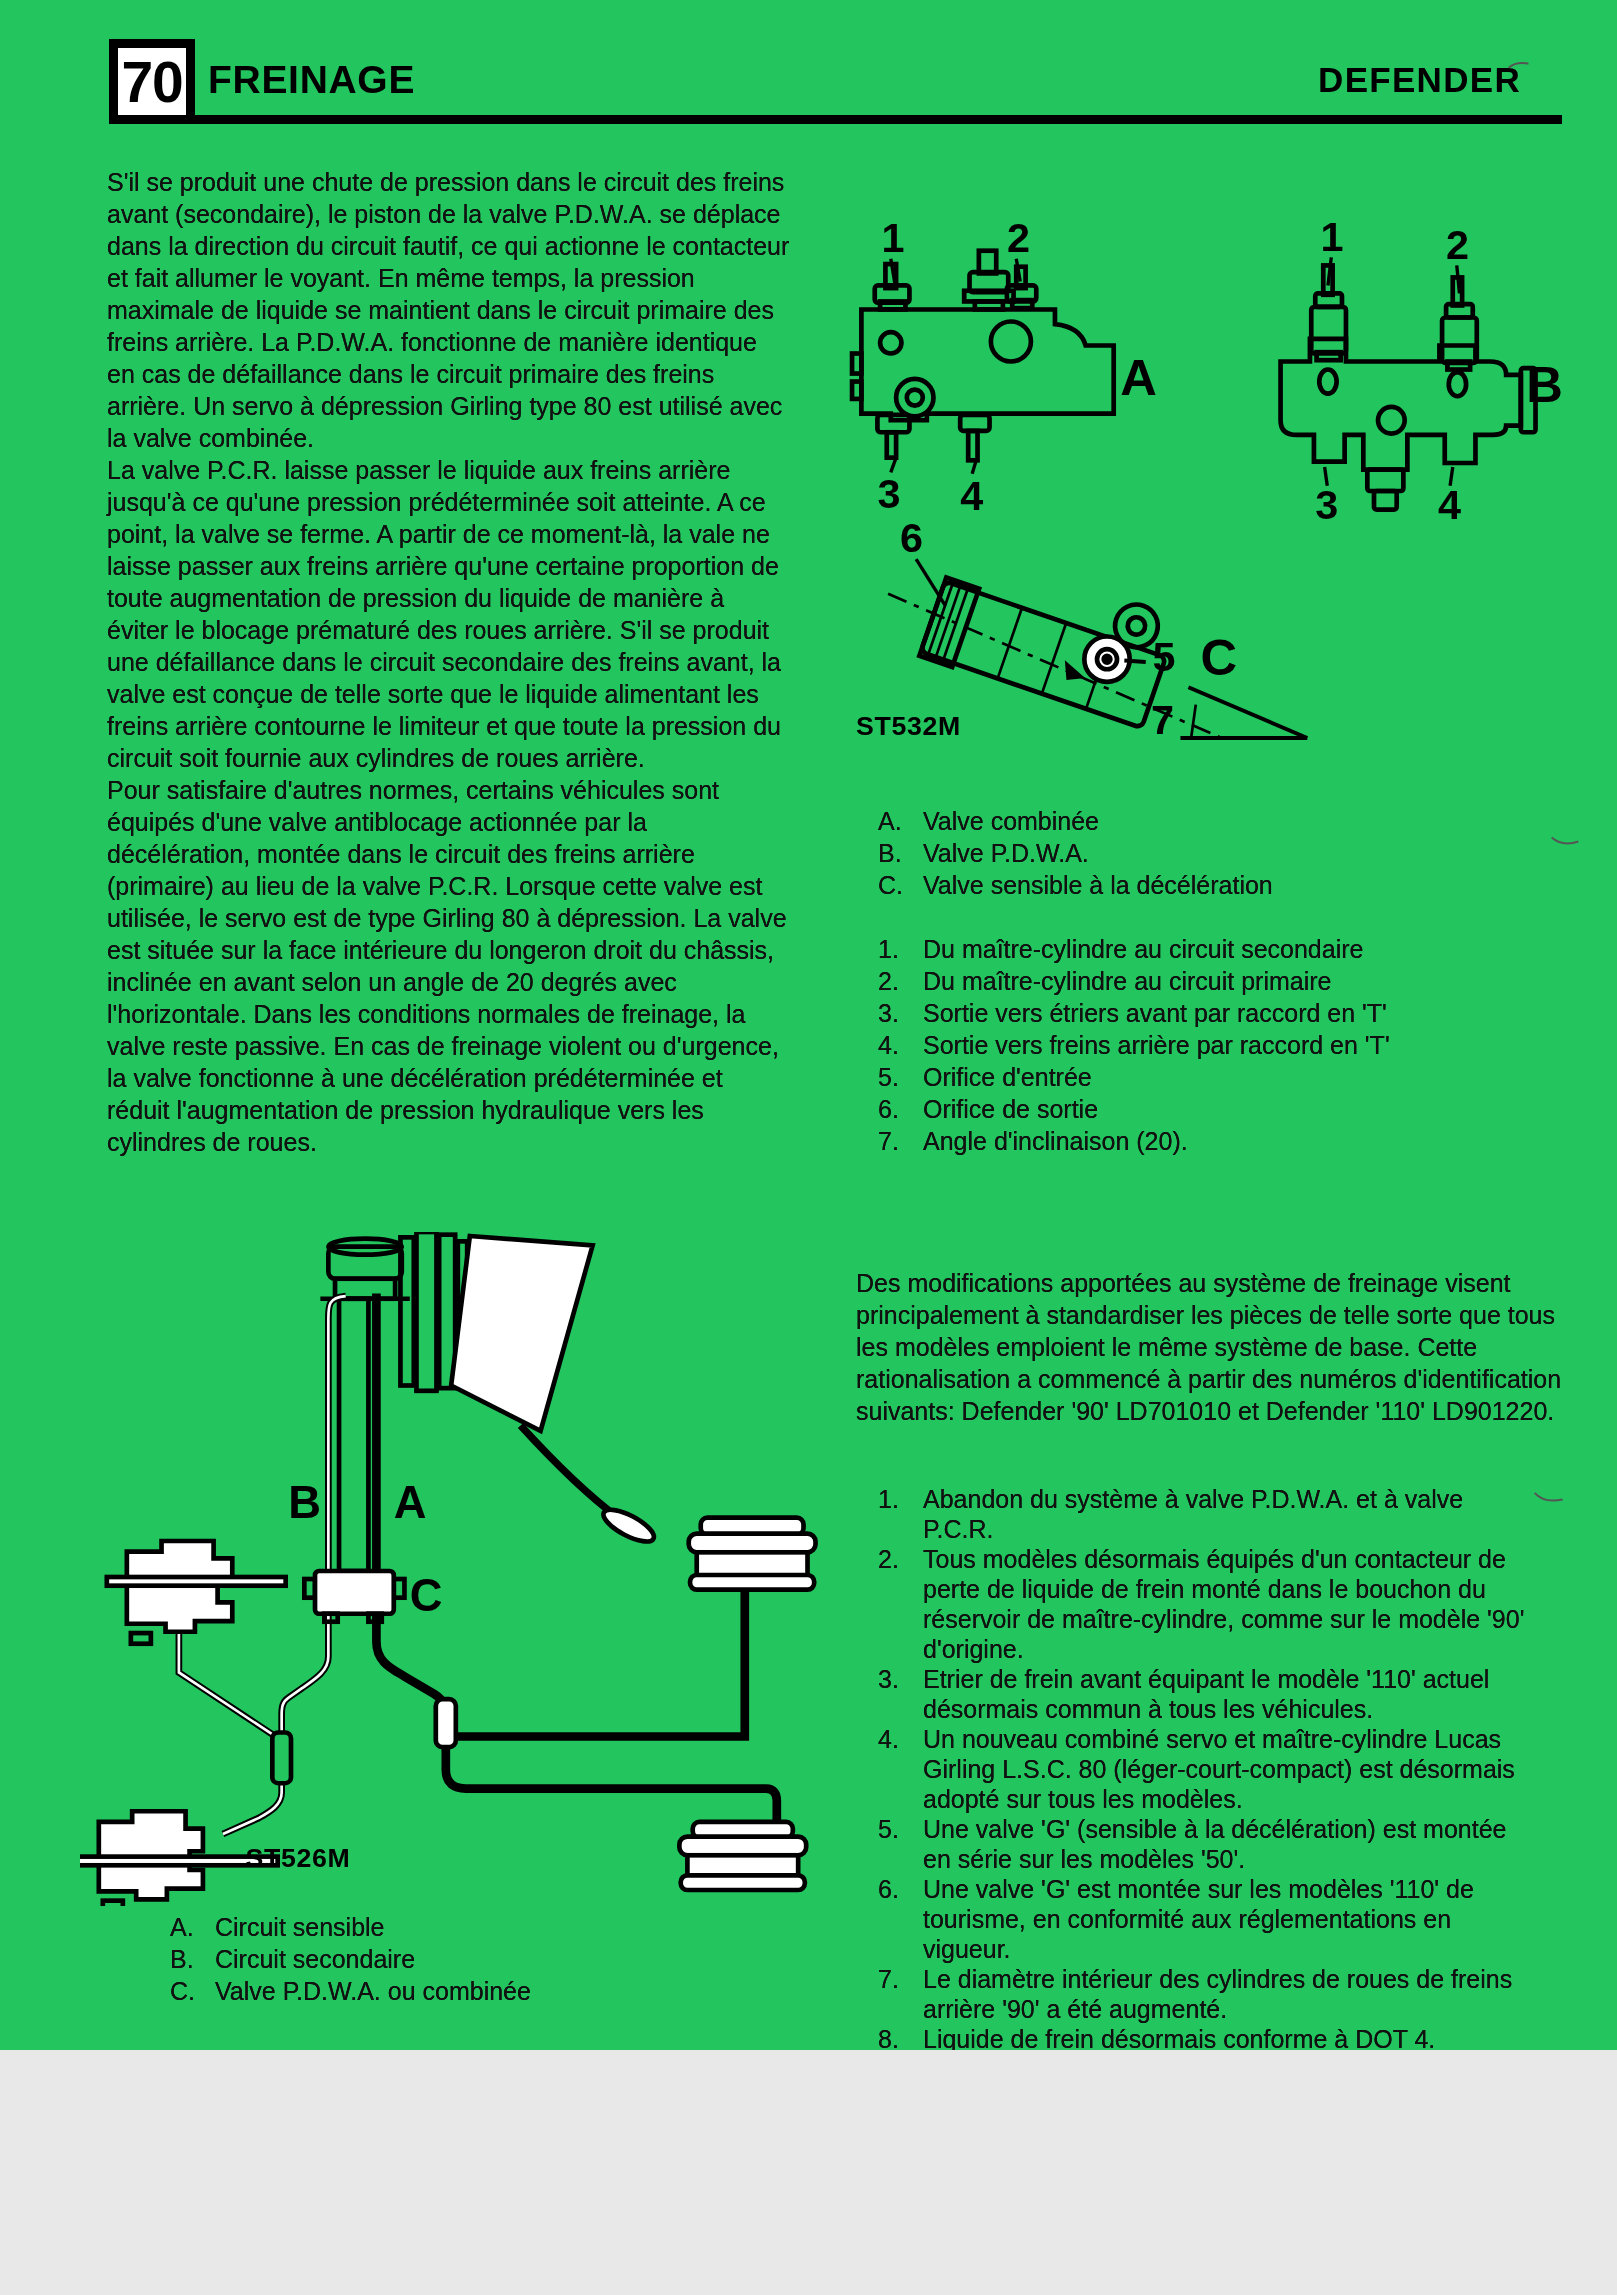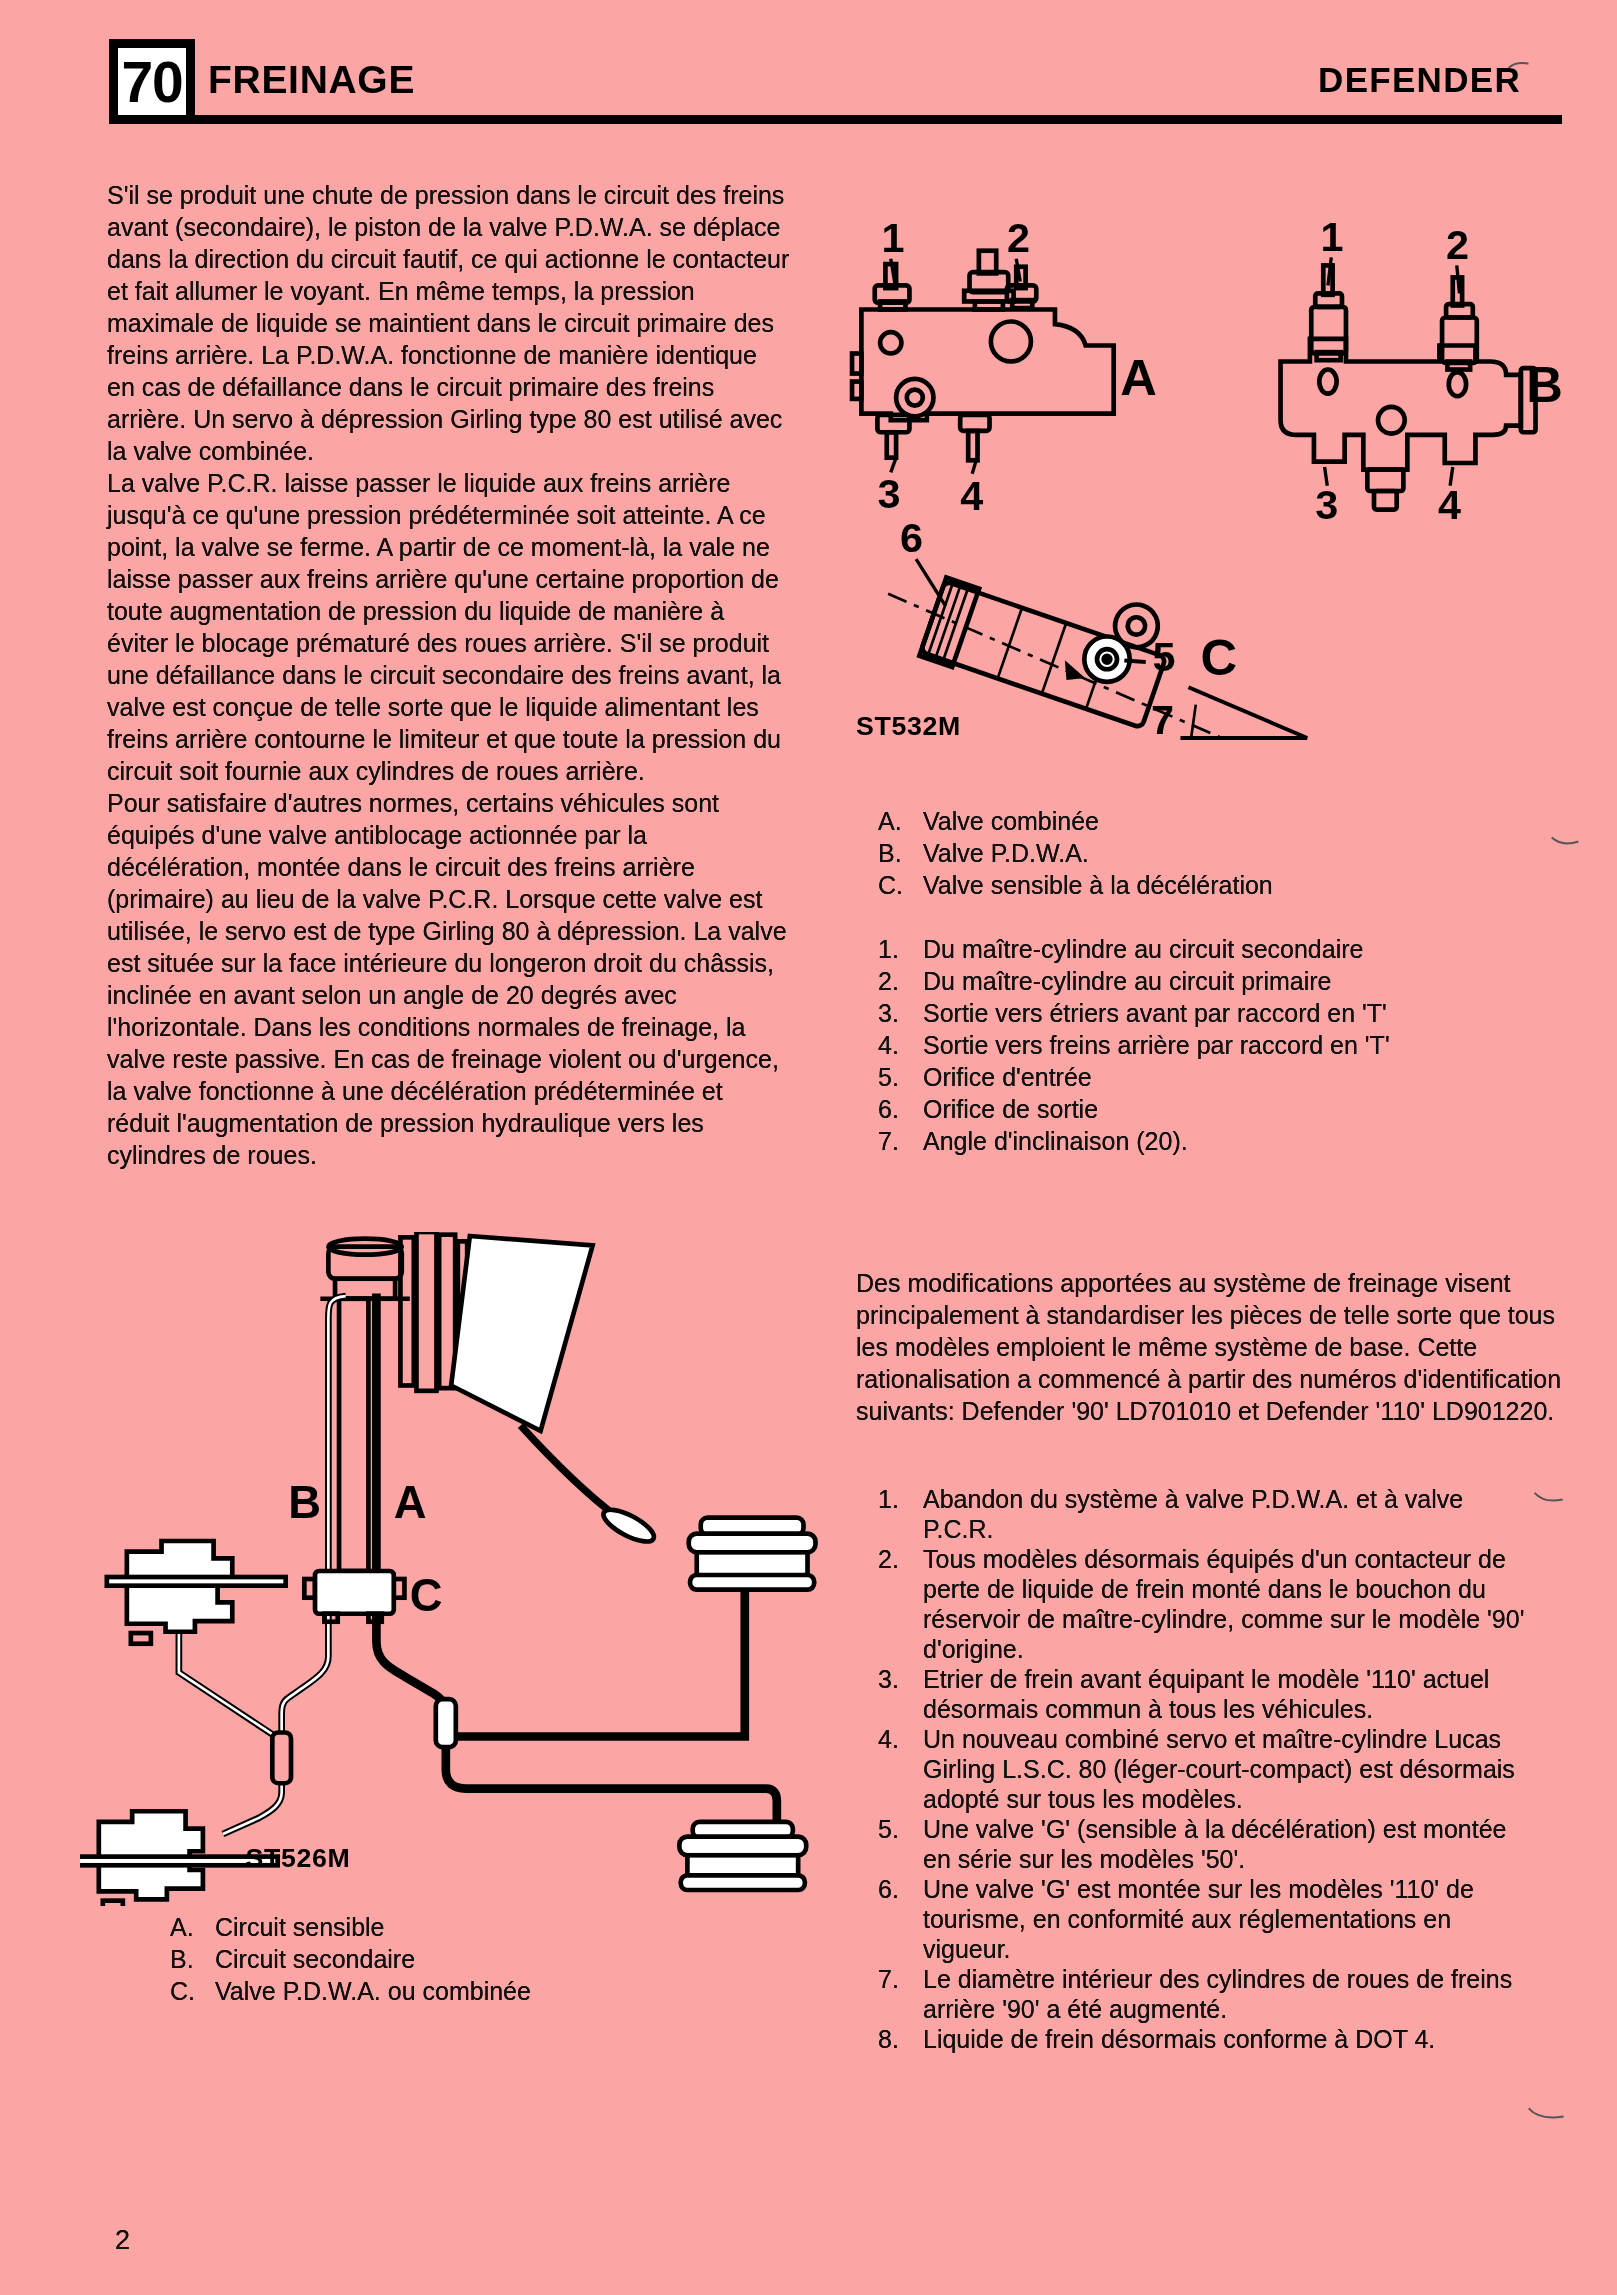--- a/index.html
+++ b/index.html
@@ -1,32 +1,32 @@
 <!DOCTYPE html>
 <html style="font-size:10.7px"><head>
 <meta charset="utf-8">
 <style>
   html,body{margin:0;padding:0;background:#e8e8e8;}
   .page{
-    position:relative;width:1618px;height:2295px;background:#fca5a5;
+    position:relative;width:1618px;height:2050px;background:#22c55e;
     font-family:"Liberation Sans",sans-serif;color:#111;overflow:hidden;
   }
   .abs{position:absolute;}
   
   .section-box{
     left:109px;top:39px;width:68px;height:67px;border:9.3px solid #000;
     display:flex;align-items:center;justify-content:center;
     font-size:57px;font-weight:700;letter-spacing:-1.3px;background:#fff;color:#000;
   }
   .section-title{left:208px;top:58px;font-size:39px;font-weight:700;letter-spacing:0.7px;color:#000;}
   .brand{top:60px;right:97px;font-size:35px;font-weight:700;letter-spacing:1.3px;color:#000;}
   .header-rule{left:109px;top:115px;width:1453px;height:9.3px;background:#000;}
   
   .col-left{left:107px;top:166px;width:684px;font-size:25px;line-height:32px;
-    text-shadow:0 0 0.4px #111;margin-top:13px;}
+    text-shadow:0 0 0.4px #111;}
   .col-left p{margin:0;}
   .kv-list{font-size:25px;text-shadow:0 0 0.4px #111;}
   .kv{position:relative;padding-left:45px;}
   .kv .k{position:absolute;left:0;}
   .lh48 .kv{line-height:32px;}
   .lh45 .kv{line-height:30px;}
   .rat-title{left:856px;top:1174px;width:724px;font-size:25px;font-weight:700;
     line-height:33px;text-shadow:0 0 0.3px #000;}
   .rat-intro{left:856px;top:1267px;width:724px;font-size:25px;line-height:32px;
     text-shadow:0 0 0.4px #111;}

